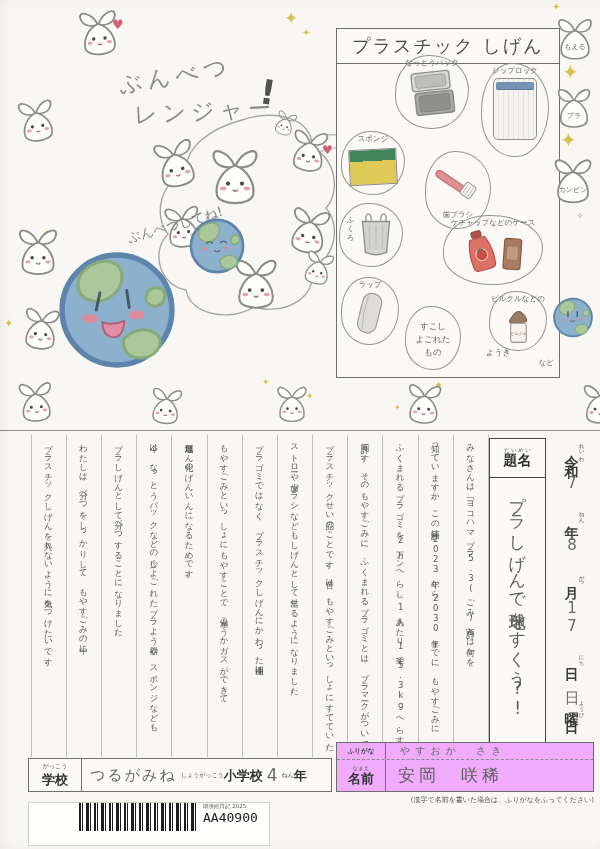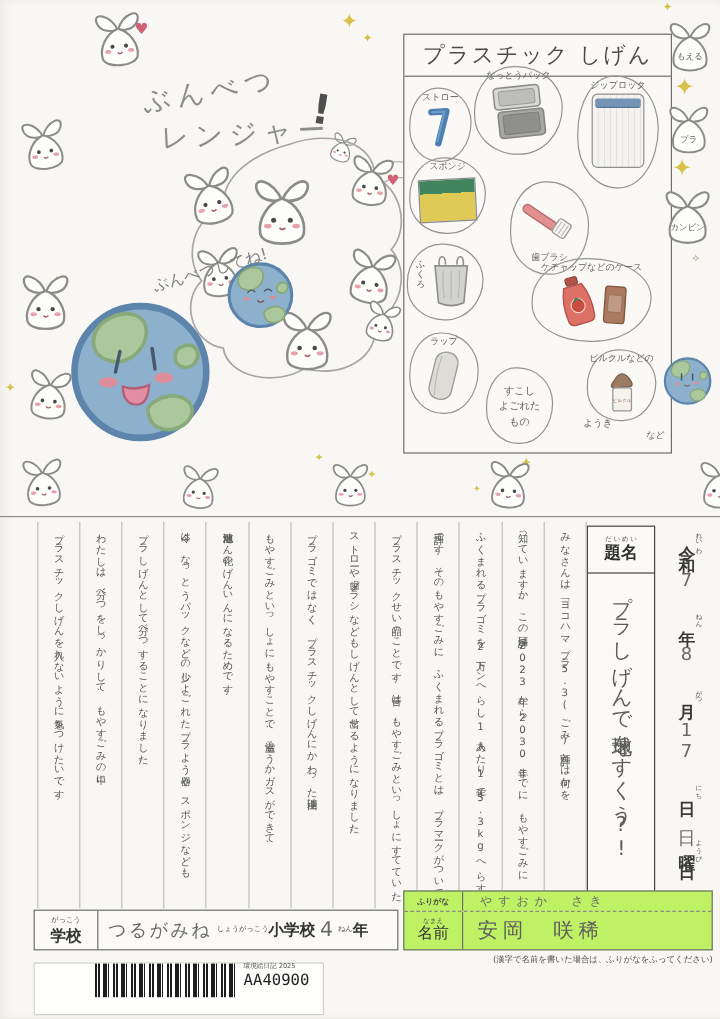--- a/index.html
+++ b/index.html
@@ -61,21 +61,21 @@
               align-items:center;justify-content:center;}
   .cell-label .fg{font-size:6px;color:#4f4f4f;}
   .cell-label .lb{font-size:13px;font-weight:bold;color:#333;}
   .school-val{display:flex;align-items:center;gap:4px;padding-left:8px;}
   .stacked{display:flex;flex-direction:row;align-items:center;line-height:1;}
   .stacked .fg{font-size:6px;color:#4f4f4f;}
   .stacked .lb{font-size:13px;font-weight:bold;color:#333;}
   .hw-school{font-size:15px;color:#6a6a6a;letter-spacing:2px;}
   .hw-grade{font-size:17px;color:#6a6a6a;}
   .name-box{position:absolute;left:336px;top:742px;width:258px;height:50px;border:1.5px solid #6f6f6f;
-            background:#bef264;box-sizing:border-box;z-index:5;}
+            background:#f0abfc;box-sizing:border-box;z-index:5;}
   .nb-row1{height:16px;display:flex;border-bottom:1px dashed #8a8a8a;}
   .nb-row1 .c1{width:48px;border-right:1.5px solid #6f6f6f;display:flex;align-items:center;
                justify-content:center;font-size:6.5px;font-weight:bold;color:#444;}
   .nb-row1 .c2{flex:1;font-size:10px;color:#6a6a6a;letter-spacing:5px;padding-left:14px;
                display:flex;align-items:center;}
   .nb-row2{height:31px;display:flex;}
   .nb-row2 .c1{width:48px;border-right:1.5px solid #6f6f6f;display:flex;flex-direction:column;
                align-items:center;justify-content:center;line-height:1;}
   .nb-row2 .c2{flex:1;font-size:17px;color:#5f5f5f;letter-spacing:4px;padding-left:12px;
                display:flex;align-items:center;}
@@ -208,27 +208,20 @@
       <path d="M36 36 L33 50" stroke="#46586c" stroke-width="2.4" stroke-linecap="round"></path>
       <path d="M58 34 L60 48" stroke="#46586c" stroke-width="2.4" stroke-linecap="round"></path>
       <ellipse cx="28" cy="57" rx="6.5" ry="3.6" fill="#dc8d9b"></ellipse>
       <ellipse cx="66" cy="54" rx="6.5" ry="3.6" fill="#dc8d9b"></ellipse>
       <path d="M38 60 Q47 63 56 59 Q55 74 45 72 Q38 70 38 60 Z" fill="#e28fa4" stroke="#b2607a" stroke-width="1.6"></path>
     </svg>
 
     <div class="plastic-box">
       <div class="pb-title">プラスチック しげん</div>
 
-      <div class="pitem" style="left:4px;top:44px;width:52px;height:62px">
-        <span class="lbl">ストロー</span>
-        <svg width="38" height="40" viewBox="0 0 40 48">
-          <path d="M11 9 L26 8 L18 40" fill="none" stroke="#4d80b2" stroke-width="6.5" stroke-linecap="round" stroke-linejoin="round"></path>
-          <path d="M12 9 L24 8.4 L17 38" fill="none" stroke="#6d9cc8" stroke-width="2.2" stroke-linecap="round"></path>
-        </svg>
-      </div>
 
       <div class="pitem" style="left:58px;top:26px;width:74px;height:74px">
         <span class="lbl">なっとうパック</span>
         <svg width="60" height="54" viewBox="0 0 58 54">
           <g transform="rotate(-6 29 27)">
             <rect x="10" y="4" width="38" height="18" rx="3" fill="#d8d8d5" stroke="#8d8d8d" stroke-width="1.3"></rect>
             <rect x="14" y="7" width="30" height="12" rx="2" fill="#bdbdba" stroke="#9a9a9a" stroke-width="0.8"></rect>
             <rect x="12" y="24" width="38" height="22" rx="3" fill="#a7a7a4" stroke="#858585" stroke-width="1.3"></rect>
             <rect x="16" y="27" width="30" height="16" rx="2" fill="#8f8f8c" stroke="#7a7a7a" stroke-width="0.8"></rect>
           </g>
@@ -402,21 +395,21 @@
   </div>
 
   <div class="name-box">
     <div class="nb-row1">
       <div class="c1">ふりがな</div>
       <div class="c2">やすおか　さき</div>
     </div>
     <div class="nb-row2">
       <div class="c1">
         <span class="fg" style="font-size:5.5px;color:#4f4f4f">なまえ</span>
-        <span style="font-size:13px;font-weight:normal;color:#333">名前</span>
+        <span style="font-size:13px;font-weight:bold;color:#333">名前</span>
       </div>
       <div class="c2">安岡　咲稀</div>
     </div>
   </div>
 
   <div class="name-note">(漢字で名前を書いた場合は、ふりがなをふってください)</div>
 
   <div class="barcode-box">
     <div class="bars"></div>
     <div class="bc-text">

